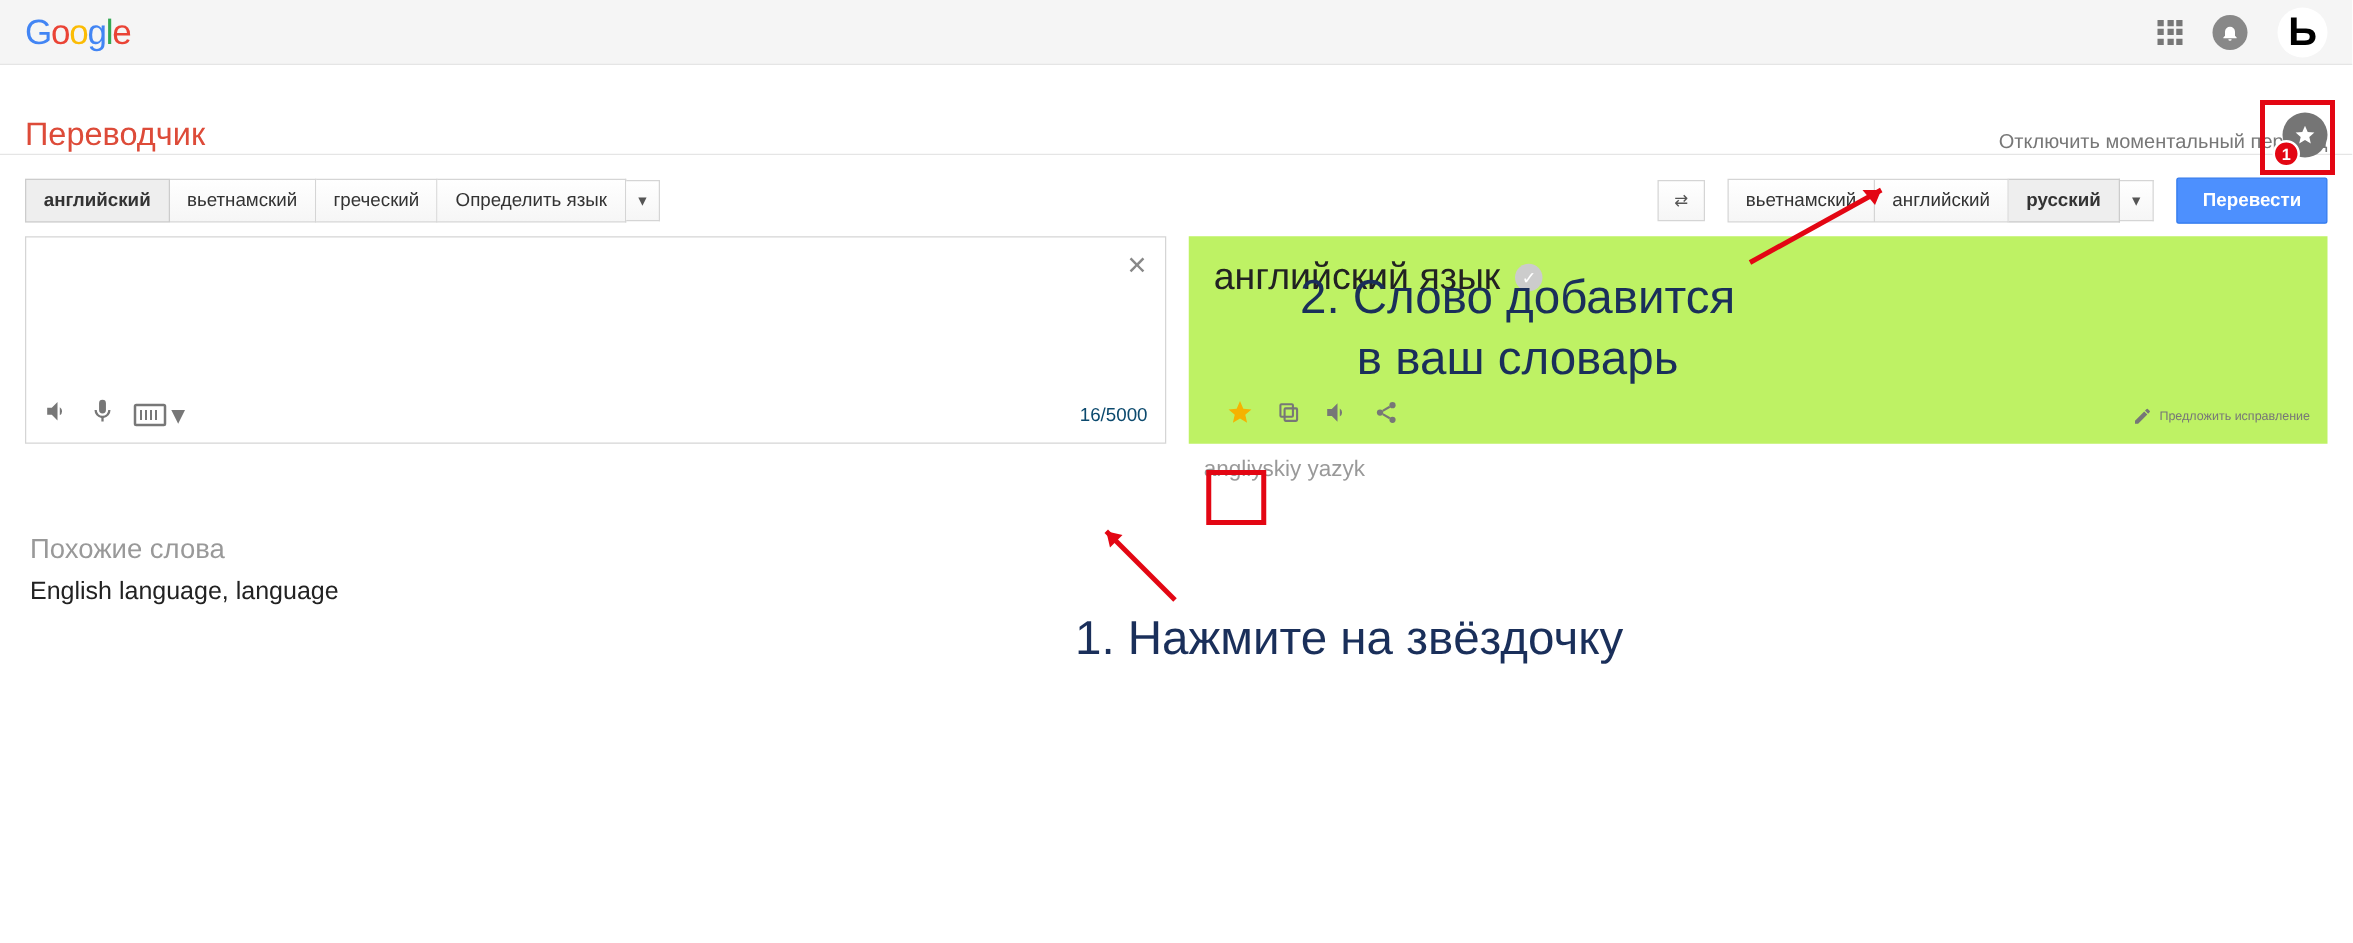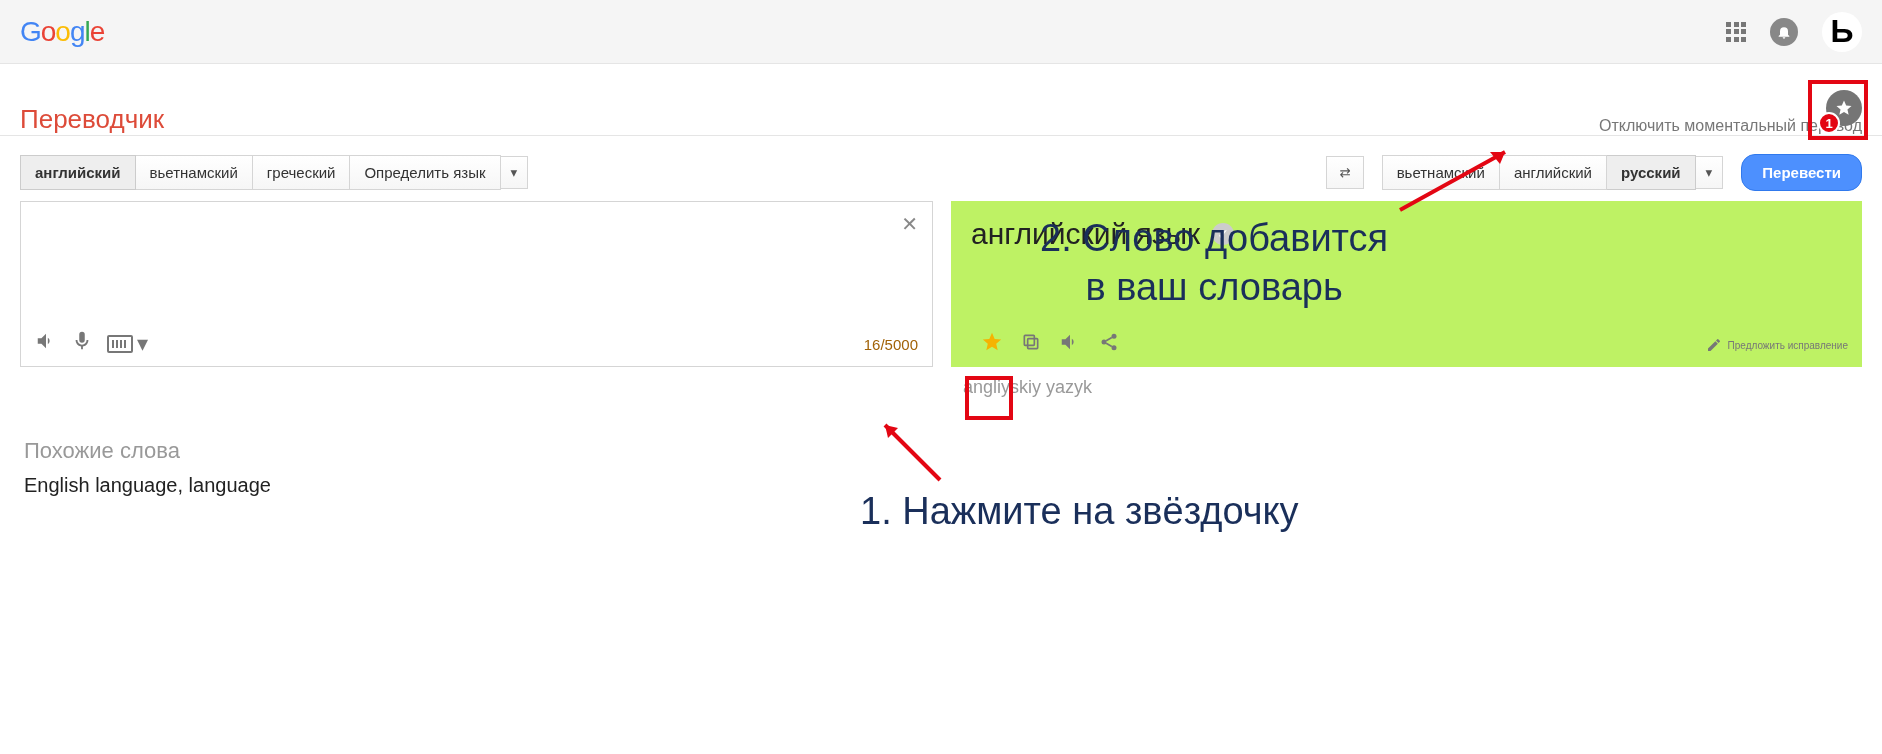--- a/index.html
+++ b/index.html
@@ -1,18 +1,18 @@
 <!DOCTYPE html>
 <html><head>
 <meta charset="utf-8">
 <style>
   * { box-sizing: border-box; margin: 0; padding: 0; }
   body { font-family: Arial, sans-serif; background: #fff; width: 1882px; height: 754px; position: relative; overflow: hidden; }
   
-  .topbar { height: 64px; background: #f5f5f5; border-bottom: 1px solid #e5e5e5; display: flex; align-items: center; padding: 0 20px; }
+  .topbar { height: 52px; background: #f5f5f5; border-bottom: 1px solid #e5e5e5; display: flex; align-items: center; padding: 0 20px; }
   .logo { font-size: 28px; font-weight: 500; letter-spacing: -1px; }
   .logo .g1 { color: #4285F4; }
   .logo .o1 { color: #EA4335; }
   .logo .o2 { color: #FBBC05; }
   .logo .g2 { color: #4285F4; }
   .logo .l  { color: #34A853; }
   .logo .e  { color: #EA4335; }
   .topbar-right { margin-left: auto; display: flex; align-items: center; gap: 24px; }
   .apps-icon { width: 20px; height: 20px; display: grid; grid-template-columns: repeat(3,5px); grid-template-rows: repeat(3,5px); gap: 2.5px; cursor: pointer;}
   .apps-icon div { background: #777; }
@@ -22,28 +22,28 @@
   .subbar { height: 72px; border-bottom: 1px solid #e5e5e5; display: flex; align-items: flex-end; padding: 0 20px; }
   .app-title { color: #dd4b39; font-size: 26px; }
   .subbar-right { margin-left: auto; color: #777; font-size: 16px; display:flex; align-items:center; gap:12px;}
   
   .lang-row { display: flex; align-items: center; padding: 18px 20px 10px 20px; gap: 0; }
   .lang-btn { border: 1px solid #d5d5d5; background: linear-gradient(#fff,#f6f6f6); padding: 8px 14px; font-size: 15px; color: #333; cursor: pointer; text-align: center; }
   .lang-btn.active { background: #eee; font-weight: bold; border-color:#ccc;}
   .lang-btn + .lang-btn { border-left: none; }
   .lang-dropdown { border:1px solid #d5d5d5; border-left:none; background:linear-gradient(#fff,#f6f6f6); padding:8px 10px; cursor:pointer; color:#555;}
   .swap-btn { border:1px solid #d5d5d5; background:linear-gradient(#fff,#f6f6f6); padding:8px 12px; cursor:pointer; color:#555; margin-left:auto; margin-right:18px;}
-  .translate-btn { background:#4d90fe; border:1px solid #3079ed; color:#fff; font-weight:bold; padding:9px 20px; font-size:15px; cursor:pointer; border-radius:14px; margin-left:18px;}
+  .translate-btn { background:#4d90fe; border:1px solid #3079ed; color:#fff; font-weight:bold; padding:9px 20px; font-size:15px; cursor:pointer; border-radius:2px; margin-left:18px;}
   
   .panels { display:flex; padding: 0 20px; gap: 18px; }
   .src-panel { flex:1; border:1px solid #d5d5d5; background:#fff; min-height:166px; position:relative; padding:16px 20px;}
   .src-text { font-size:30px; color:#222; border:none; outline:none; width:95%; resize:none; font-family:inherit;}
   .clear-x { position:absolute; right:14px; top:10px; color:#888; font-size:20px; cursor:pointer;}
   .src-footer { position:absolute; bottom:8px; left:14px; right:14px; display:flex; align-items:center; font-size:14px; color:#888;}
-  .src-footer .charcount { margin-left:auto; color:#a16207; font-size:15px;}
+  .src-footer .charcount { margin-left:auto; color:#0c4a6e; font-size:15px;}
   .src-footer .icn { margin-right:14px; cursor:pointer; color:#777; font-size:22px;}
   .kb-icn { display:inline-block; width:26px; height:18px; border:2px solid #777; border-radius:2px; margin-right:4px; position:relative;}
   .kb-icn::after{content:"";position:absolute;inset:3px;background:repeating-linear-gradient(90deg,#777 0 2px,transparent 2px 4px);}
   
   .dst-panel { flex:1; background:#bef264; min-height:166px; position:relative; padding:16px 20px;}
   .dst-text { font-size:30px; color:#222; display:inline-flex; align-items:center; gap:12px;}
   .verify-icn { width:22px; height:22px; border-radius:50%; background:#ccc; color:#fff; display:inline-flex; align-items:center; justify-content:center; font-size:14px;}
   .dst-footer { position:absolute; bottom:8px; left:30px; right:14px; display:flex; align-items:center; font-size:10px; color:#777;}
   .dst-footer .icn { margin-right:18px; cursor:pointer; color:#777; font-size:22px;}
   .suggest { margin-left:auto; color:#777; display:flex; align-items:center; gap:6px; cursor:pointer;}

